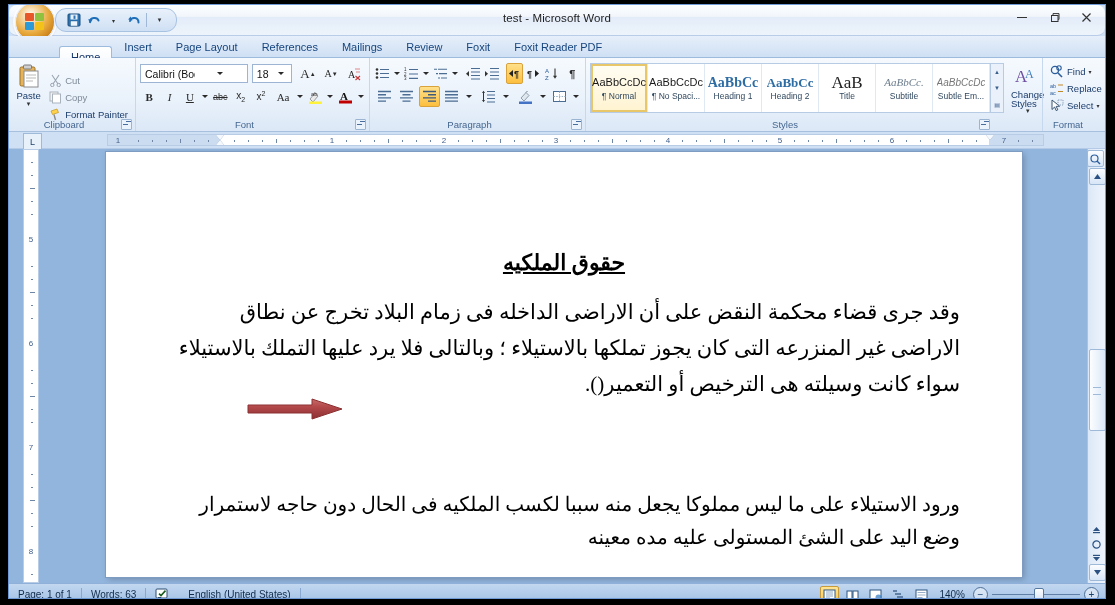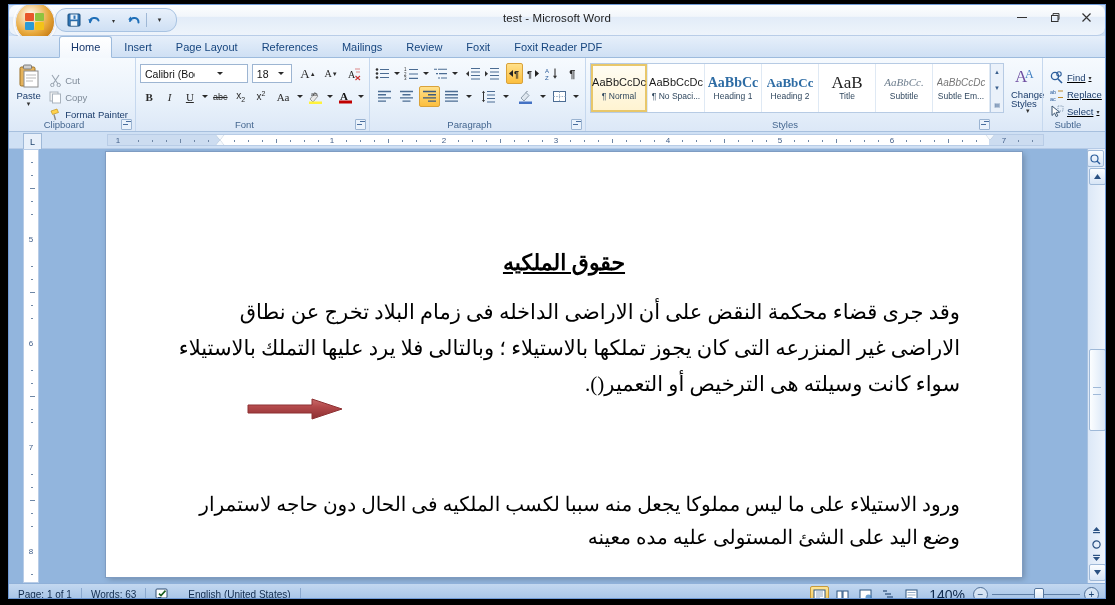--- a/index.html
+++ b/index.html
@@ -66,21 +66,21 @@
     padding-left:50px;
     display:flex;align-items:flex-end;
   }
   .tab{
     font-size:11px;color:#16457e;padding:3px 11px 3px 11px;cursor:pointer;
     border:1px solid transparent;border-bottom:none;white-space:nowrap;line-height:14px;
   }
   .tab.active{
     background:linear-gradient(to bottom,#ffffff,#f4f8fd);
     border-color:#9dbbdd;border-bottom:1px solid #f4f8fd;
-    border-radius:3px 3px 0 0;color:#15366b;position:relative;top:1px;
+    border-radius:3px 3px 0 0;color:#15366b;position:relative;top:11px;
   }
 
   
   .ribbon{
     position:relative;height:73px;
     background:linear-gradient(to bottom,#f6fafe 0%,#eaf2fb 55%,#dce8f7 100%);
     border-bottom:1px solid #a7c0de;
     display:flex;align-items:stretch;
   }
   .grp{position:relative;display:flex;flex-direction:column;justify-content:flex-start;padding:3px 4px 0 4px;}
@@ -220,21 +220,21 @@
     position:relative;height:21px;
     background:linear-gradient(to bottom,#c3d8f0,#9dbde3);
     border-top:1px solid #8fb0d8;
     display:flex;align-items:center;font-size:10px;color:#102a4c;
   }
   .sb-item{padding:0 9px;white-space:nowrap;cursor:pointer;height:19px;display:flex;align-items:center;}
   .sb-sep{width:1px;height:13px;background:#8aa8ce;}
   .sb-right{position:absolute;right:6px;display:flex;align-items:center;gap:4px;}
   .viewbtn{width:17px;height:16px;border:1px solid transparent;border-radius:2px;display:flex;align-items:center;justify-content:center;cursor:pointer;}
   .viewbtn.on{background:linear-gradient(to bottom,#ffe594,#f6c košile);background:linear-gradient(to bottom,#ffe594,#f4c352);border-color:#c79b3c;}
-  .zoomtxt{font-size:14px;color:#102a4c;padding:0 4px;cursor:pointer;text-align:center;}
+  .zoomtxt{font-size:10px;color:#102a4c;padding:0 4px;cursor:pointer;text-align:center;}
   .zslider{display:flex;align-items:center;gap:0;}
   .zbtn{width:13px;height:13px;border-radius:50%;border:1px solid #4f6f97;color:#18406f;font-size:10px;line-height:10px;display:flex;align-items:center;justify-content:center;cursor:pointer;background:rgba(255,255,255,.45);}
   .ztrack{width:88px;height:1px;background:#5f7fa6;position:relative;margin:0 4px;}
   .zthumb{position:absolute;left:42px;top:-6px;width:8px;height:13px;background:linear-gradient(to bottom,#fdfefe,#cfe0f4);border:1px solid #56779f;border-radius:2px 2px 4px 4px;cursor:pointer;}
 </style>
 </head>
 <body>
 
 <div class="app">
 
@@ -583,21 +583,21 @@
             </svg>
           <div class="lab" style="line-height:9px;">Change Styles</div>
           <div class="arr">▾</div>
         </div>
       </div>
       <div class="glabel" style="left:0;right:58px;">Styles</div>
       <div class="dlg" style="right:52px;"></div>
     </div>
 
     <div class="grp" style="width:84px;">
-      <div class="rows" style="margin-top:9px;text-decoration:underline;">
+      <div class="rows" style="margin-top:3px;">
         <div class="smbtn on">
           <svg width="14" height="13" viewBox="0 0 14 13">
               <circle cx="5" cy="5" r="3.6" fill="none" stroke="#2c5d9b" stroke-width="1.3"></circle>
               <path d="M7.8 7.8 L12 12" stroke="#2c5d9b" stroke-width="1.6"></path>
               <circle cx="9" cy="3" r="2.2" fill="none" stroke="#2c5d9b" stroke-width="1.1"></circle>
             </svg>
           <span>Find</span>
           <span style="font-size:6px;color:#333;">▾</span>
         </div>
         <div class="smbtn on">
@@ -610,21 +610,21 @@
         </div>
         <div class="smbtn on">
           <svg width="14" height="13" viewBox="0 0 14 13">
               <path d="M2 1 L2 10.5 L4.6 8 L6.2 11.6 L7.8 10.8 L6.2 7.4 L9.6 7.2 Z" fill="#fff" stroke="#39536f" stroke-width="1"></path>
               <rect x="8" y="1" width="5" height="5" fill="none" stroke="#8aa0b8" stroke-dasharray="1.4 1"></rect>
             </svg>
           <span>Select</span>
           <span style="font-size:6px;color:#333;">▾</span>
         </div>
       </div>
-      <div class="glabel">Subtle</div>
+      <div class="glabel">Format</div>
     </div>
   </div>
 
   <div class="rulerrow">
     <div class="tabsel">L</div>
     <div class="hruler">
       <div class="hr-margin" style="left:0;width:112px;"></div>
       <div class="hr-margin" style="right:0;width:54px;"></div>
 
       <div class="numlab" style="left:10px;">1</div>

